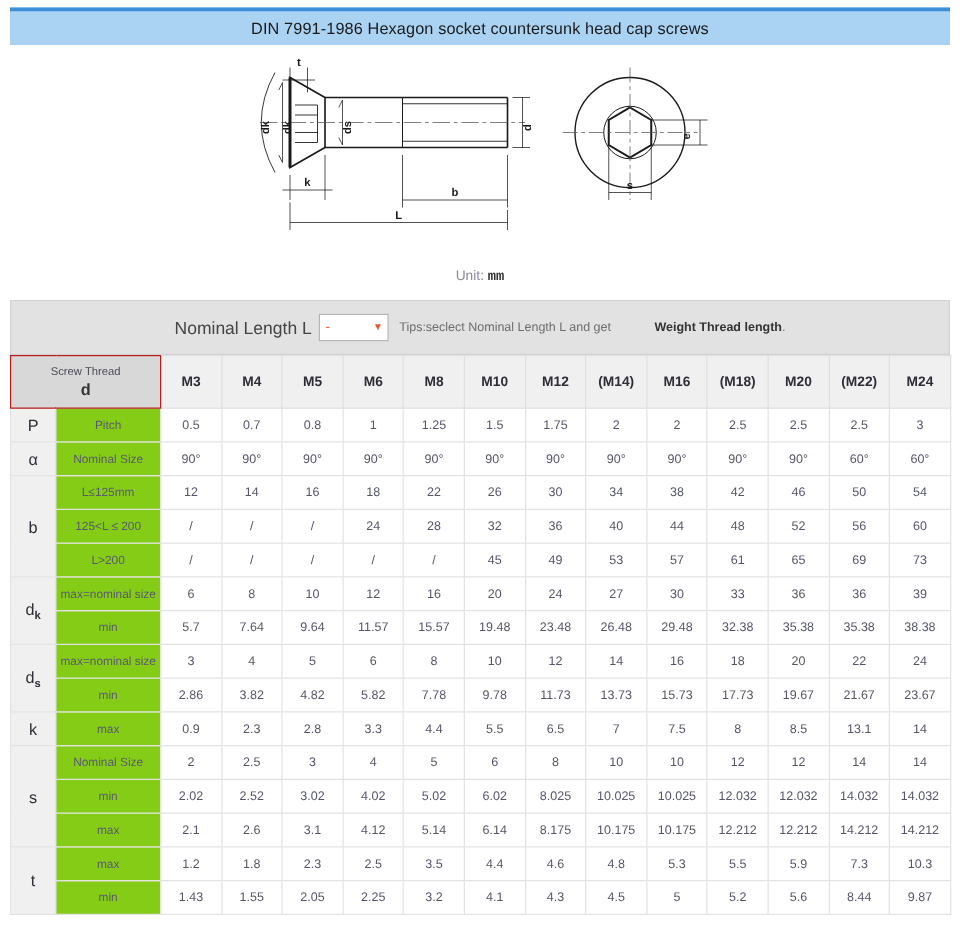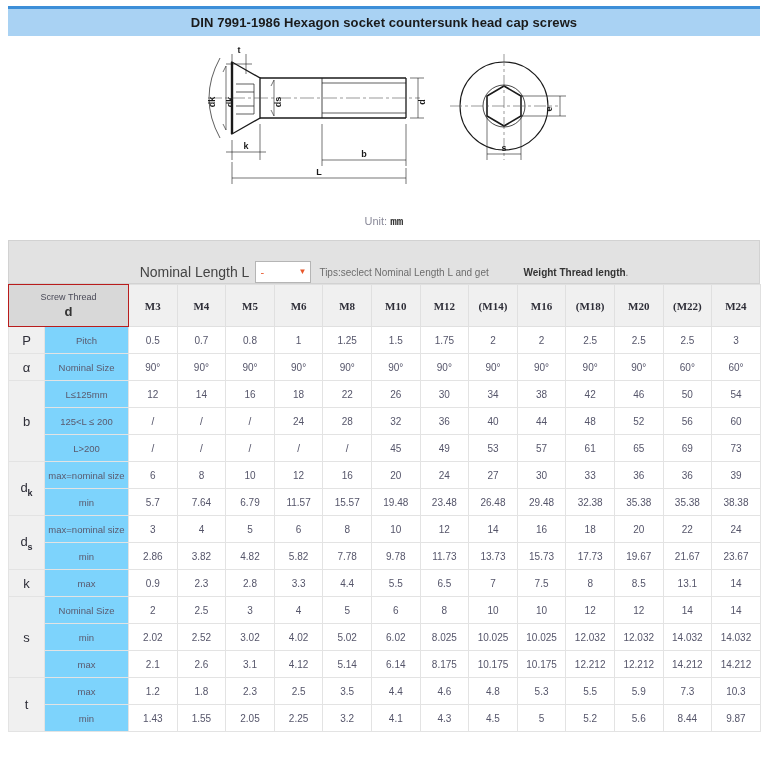--- a/index.html
+++ b/index.html
@@ -18,21 +18,21 @@
     margin: 6px 8px 0 8px;
     height: 30px;
     background: #a9d2f3;
     border-top: 3px solid #3d8fd8;
     display: flex;
     align-items: center;
     justify-content: center;
   }
   .title-banner .title-text {
     font-size: 13px;
-    font-weight: bold;
+    font-weight: normal;
     color: #1a1a1a;
     letter-spacing: .1px;
   }
 
   
   .drawing-area {
     height: 175px;
     position: relative;
     display: flex;
     align-items: center;
@@ -53,21 +53,21 @@
     font-family: Liberation Mono, monospace;
   }
 
   
   .selector-bar {
     margin: 0 8px;
     height: 44px;
     background: #e2e2e2;
     border: 1px solid #d2d2d2;
     display: flex;
-    align-items: flex-end;
+    align-items: center;
     justify-content: center;
   }
   .selector-inner { display: flex; align-items: center; gap: 0; }
   .selector-label {
     font-size: 14px;
     color: #444;
     margin-right: 6px;
   }
   .length-select {
     width: 56px; height: 22px;
@@ -125,33 +125,32 @@
   thead th.head-thread .ht-line2 {
     font-size: 13px; font-weight: bold; color: #333; display: block; margin-top: 2px;
   }
   thead th.head-size {
     background: #f0f0f0;
     font-size: 11px;
     font-weight: bold;
     color: #2e2e38;
     height: 42px;
     border: 1px solid #e0e0e0;
-    font-family: Liberation Serif, serif;
   }
 
   td.sym {
     background: #f0f0f0;
     font-size: 13px;
     font-weight: bold;
     color: #2e2e38;
     border-right: 1px solid #e0e0e0;
   }
   td.sym sub { font-size: 9px; font-weight: bold; }
   td.desc {
-    background: #7dd3fc;
+    background: #84cc16;
     font-size: 9.5px;
     color: #5a5a6e;
     border-right: 1px solid #e0e0e0;
   }
   td.val { background: #ffffff; font-size: 10px; color: #55556a; }
 </style>
 </head>
 <body>
 
 <div class="page">
@@ -403,21 +402,21 @@
             <td class="val">30</td>
             <td class="val">33</td>
             <td class="val">36</td>
             <td class="val">36</td>
             <td class="val">39</td>
           </tr>
           <tr>
             <td class="desc">min</td>
             <td class="val">5.7</td>
             <td class="val">7.64</td>
-            <td class="val">6.79</td>
+            <td class="val">9.64</td>
             <td class="val">11.57</td>
             <td class="val">15.57</td>
             <td class="val">19.48</td>
             <td class="val">23.48</td>
             <td class="val">26.48</td>
             <td class="val">29.48</td>
             <td class="val">32.38</td>
             <td class="val">35.38</td>
             <td class="val">35.38</td>
             <td class="val">38.38</td>

